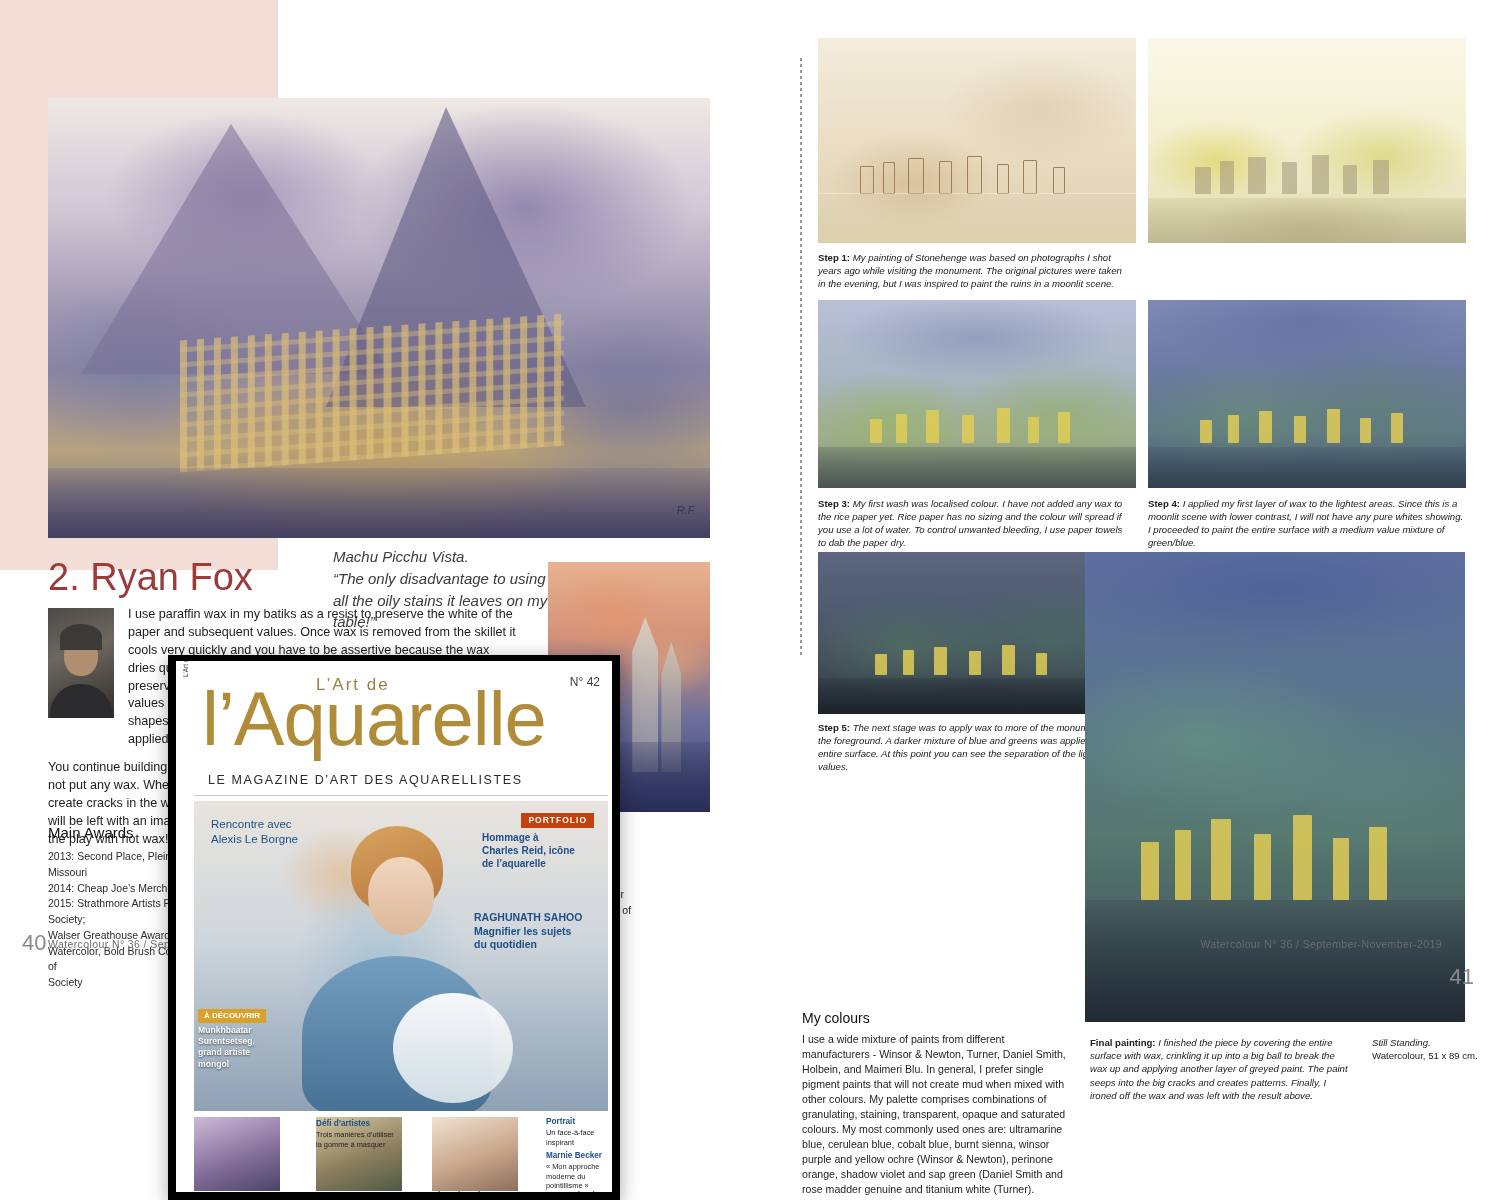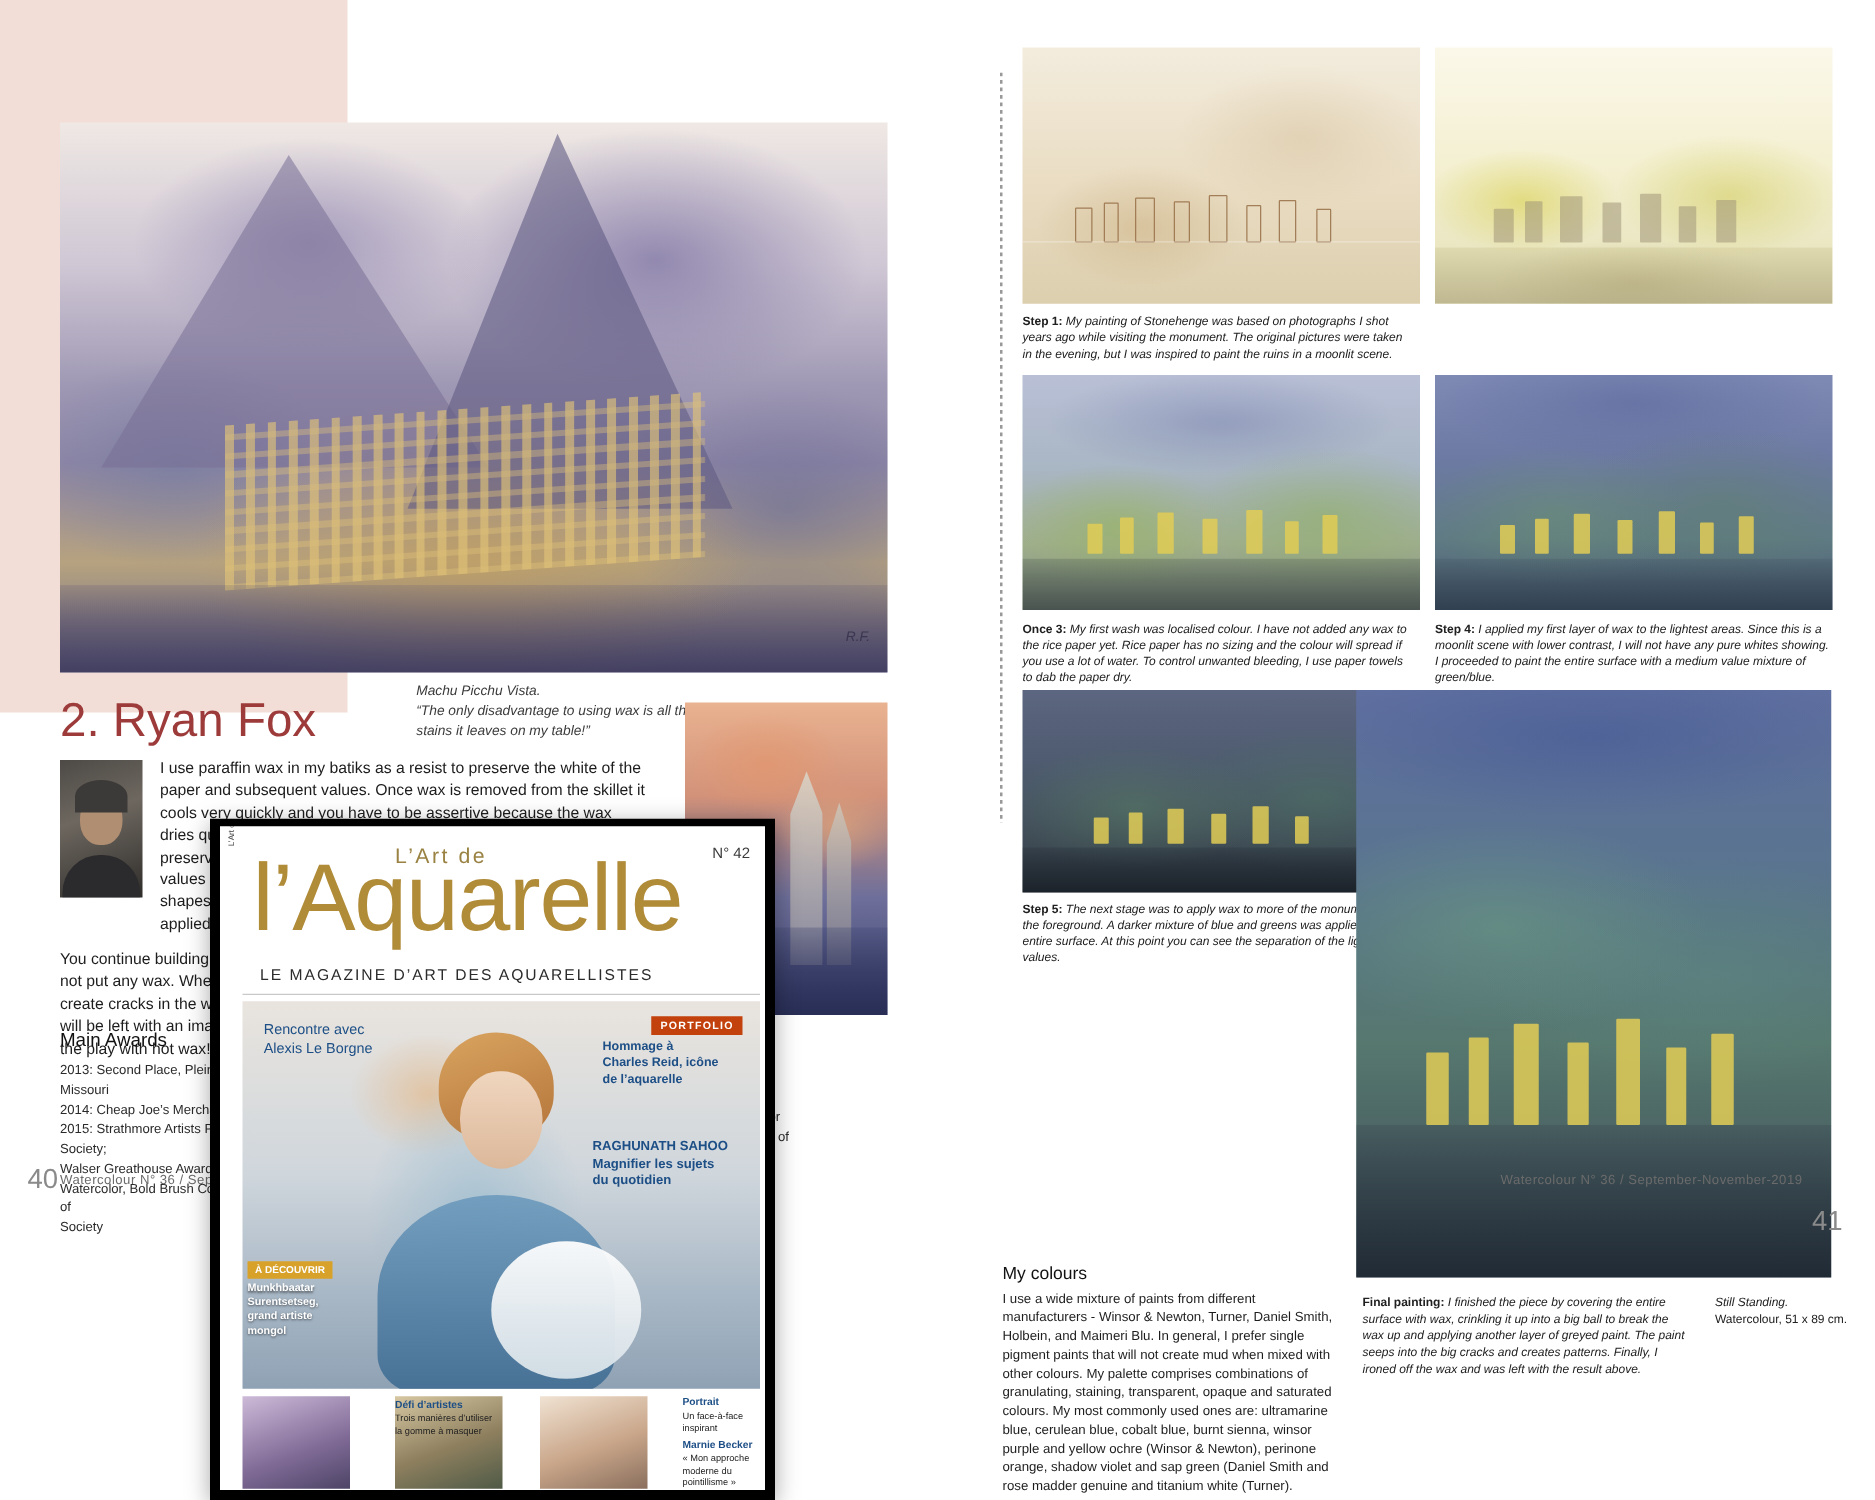--- a/index.html
+++ b/index.html
@@ -53,21 +53,21 @@
     filter:blur(0.4px);
     opacity:0.85;
     transform:skewY(-4deg);
   }
   #main-art .foreground {
     position:absolute; left:0; bottom:0; width:100%; height:16%;
     background:linear-gradient(180deg, rgba(92,86,120,0.2), rgba(60,56,90,0.85));
   }
   #art-signature { position:absolute; right:14px; bottom:22px; font-size:11px; color:#3a3550; font-style:italic; }
 
-  #caption-main { position:absolute; left:333px; top:546px; width:260px; font-size:11px; color:#3b3b3b; line-height:1.45; }
+  #caption-main { position:absolute; left:333px; top:546px; width:260px; font-size:15px; color:#3b3b3b; line-height:1.45; }
   #caption-main .cap-title { font-style:italic; }
   #caption-main .cap-quote { font-style:italic; }
 
   #artist-heading {
     position:absolute; left:48px; top:556px;
     font-size:38px; color:#9d3b3b; font-weight:400;
   }
 
   
   #artist-photo {
@@ -337,21 +337,21 @@
       <div class="stone" style="left:18%; width:11px; height:70%;"></div>
       <div class="stone" style="left:30%; width:13px; height:80%;"></div>
       <div class="stone" style="left:44%; width:12px; height:68%;"></div>
       <div class="stone" style="left:58%; width:13px; height:84%;"></div>
       <div class="stone" style="left:70%; width:11px; height:62%;"></div>
       <div class="stone" style="left:82%; width:12px; height:74%;"></div>
     </div>
     <div class="ground" style="background:linear-gradient(180deg, rgba(90,105,90,0.35), rgba(60,70,70,0.8));"></div>
   </div>
   <div class="step-cap" style="left:58px; top:498px; width:310px;">
-    <b>Once 3:</b>
+    <b>Step 3:</b>
     <span>My first wash was localised colour. I have not added any wax to the rice paper yet.  Rice paper has no sizing and the colour will spread if you use a lot of water. To control unwanted bleeding, I use paper towels to dab the paper dry.</span>
   </div>
 
   <div class="step-img paper-blue" style="left:388px; top:300px; width:318px; height:188px;">
     <div class="stone-row">
       <div class="stone" style="left:8%;  width:12px; height:56%;"></div>
       <div class="stone" style="left:19%; width:11px; height:68%;"></div>
       <div class="stone" style="left:31%; width:13px; height:78%;"></div>
       <div class="stone" style="left:45%; width:12px; height:66%;"></div>
       <div class="stone" style="left:58%; width:13px; height:82%;"></div>

